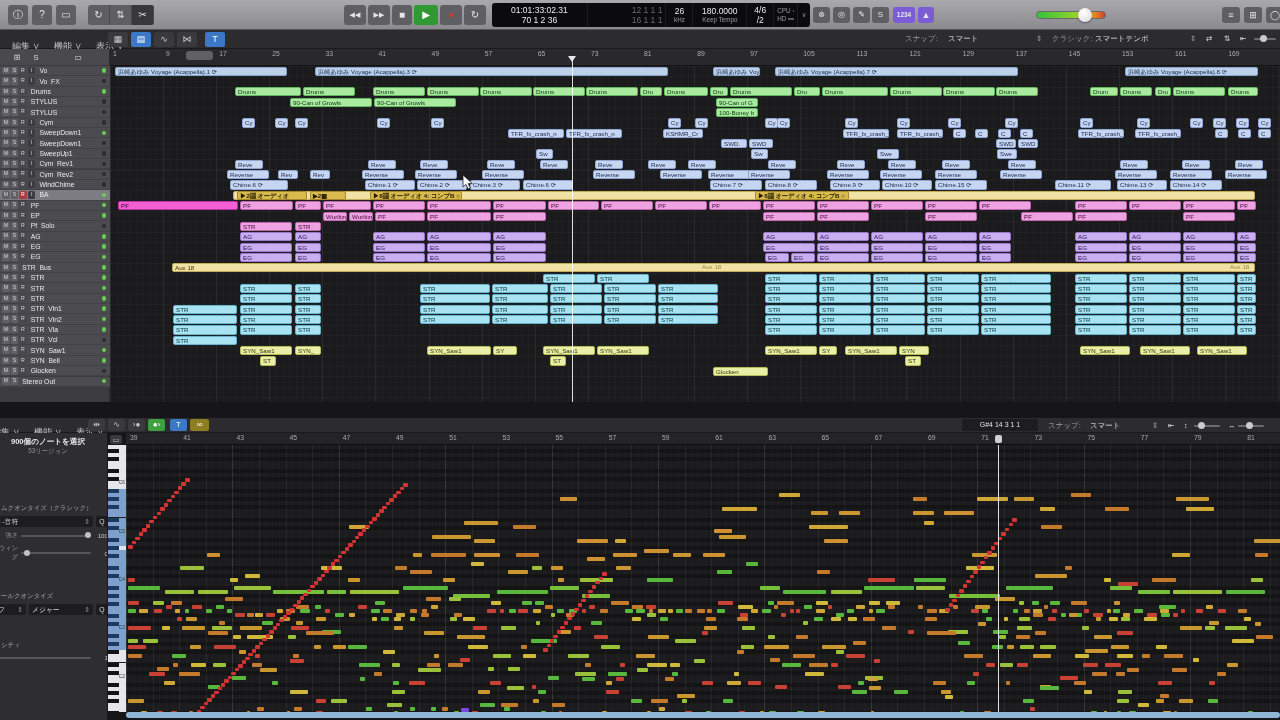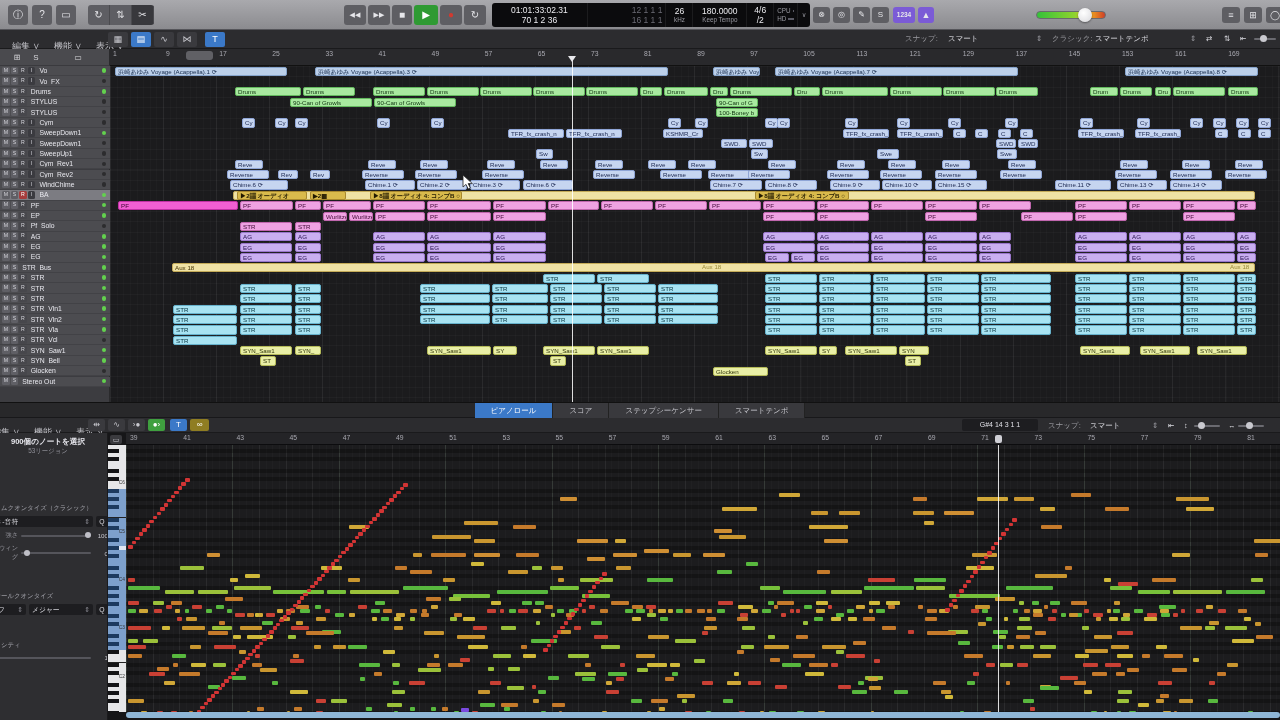--- a/index.html
+++ b/index.html
@@ -783,26 +783,20 @@
       <div class="reg c-lime" style="left: 795px; top: 290.4px; width: 16px;">ST</div>
       <div class="reg c-lime" style="left: 603px; top: 300.75px; width: 55px;">Glocken</div>
     </div>
   <div class="playhead" id="arr-ph" style="top: 56px; height: 346px; left: 572px;">
     <div class="ph-tri"></div>
   </div>
   <svg class="cursor" id="mouse-cur" width="12" height="15" viewBox="0 0 12 15" style="left: 462px; top: 175px;">
     <polygon points="1,0 1,12 4,9.4 6.2,14 8.4,13 6.2,8.6 10.4,8.6" fill="#fff" stroke="#222" stroke-width="0.8"></polygon>
   </svg>
 
-  <div class="tabbar" id="tab-strip">
-      <div class="tab active">ピアノロール</div>
-      <div class="tab">スコア</div>
-      <div class="tab">ステップシーケンサー</div>
-      <div class="tab">スマートテンポ</div>
-    </div>
 
   <div class="tbar" style="top:418px;height:15px;background:#2c2c2f;">
     <div id="pr-menus" style="position:absolute;left:-8px;top:3px;"><div class="menu">編集  ∨</div><div class="menu">機能  ∨</div><div class="menu">表示  ∨</div></div>
     <div class="tico" style="left:88px;top:1px;width:17px;height:12px;line-height:12px;font-size:8px;">⇹</div>
     <div class="tico" style="left:108px;top:1px;width:17px;height:12px;line-height:12px;font-size:8px;">∿</div>
     <div class="tico" style="left:128px;top:1px;width:17px;height:12px;line-height:12px;font-size:8px;">›●</div>
     <div class="tico greenc" style="left:148px;top:1px;width:17px;height:12px;line-height:12px;font-size:8px;">●›</div>
     <div class="tico blue" style="left:170px;top:1px;width:17px;height:12px;line-height:12px;font-size:8px;">T</div>
     <div class="tico olive" style="left:190px;top:1px;width:19px;height:12px;line-height:12px;font-size:8px;">∞</div>
     <div style="position:absolute;left:962px;top:1px;width:76px;height:12px;background:#1d1d20;border-radius:2px;color:#e2e2e8;font-size:7px;line-height:12px;text-align:center;">G#4   14 3 1 1</div>

